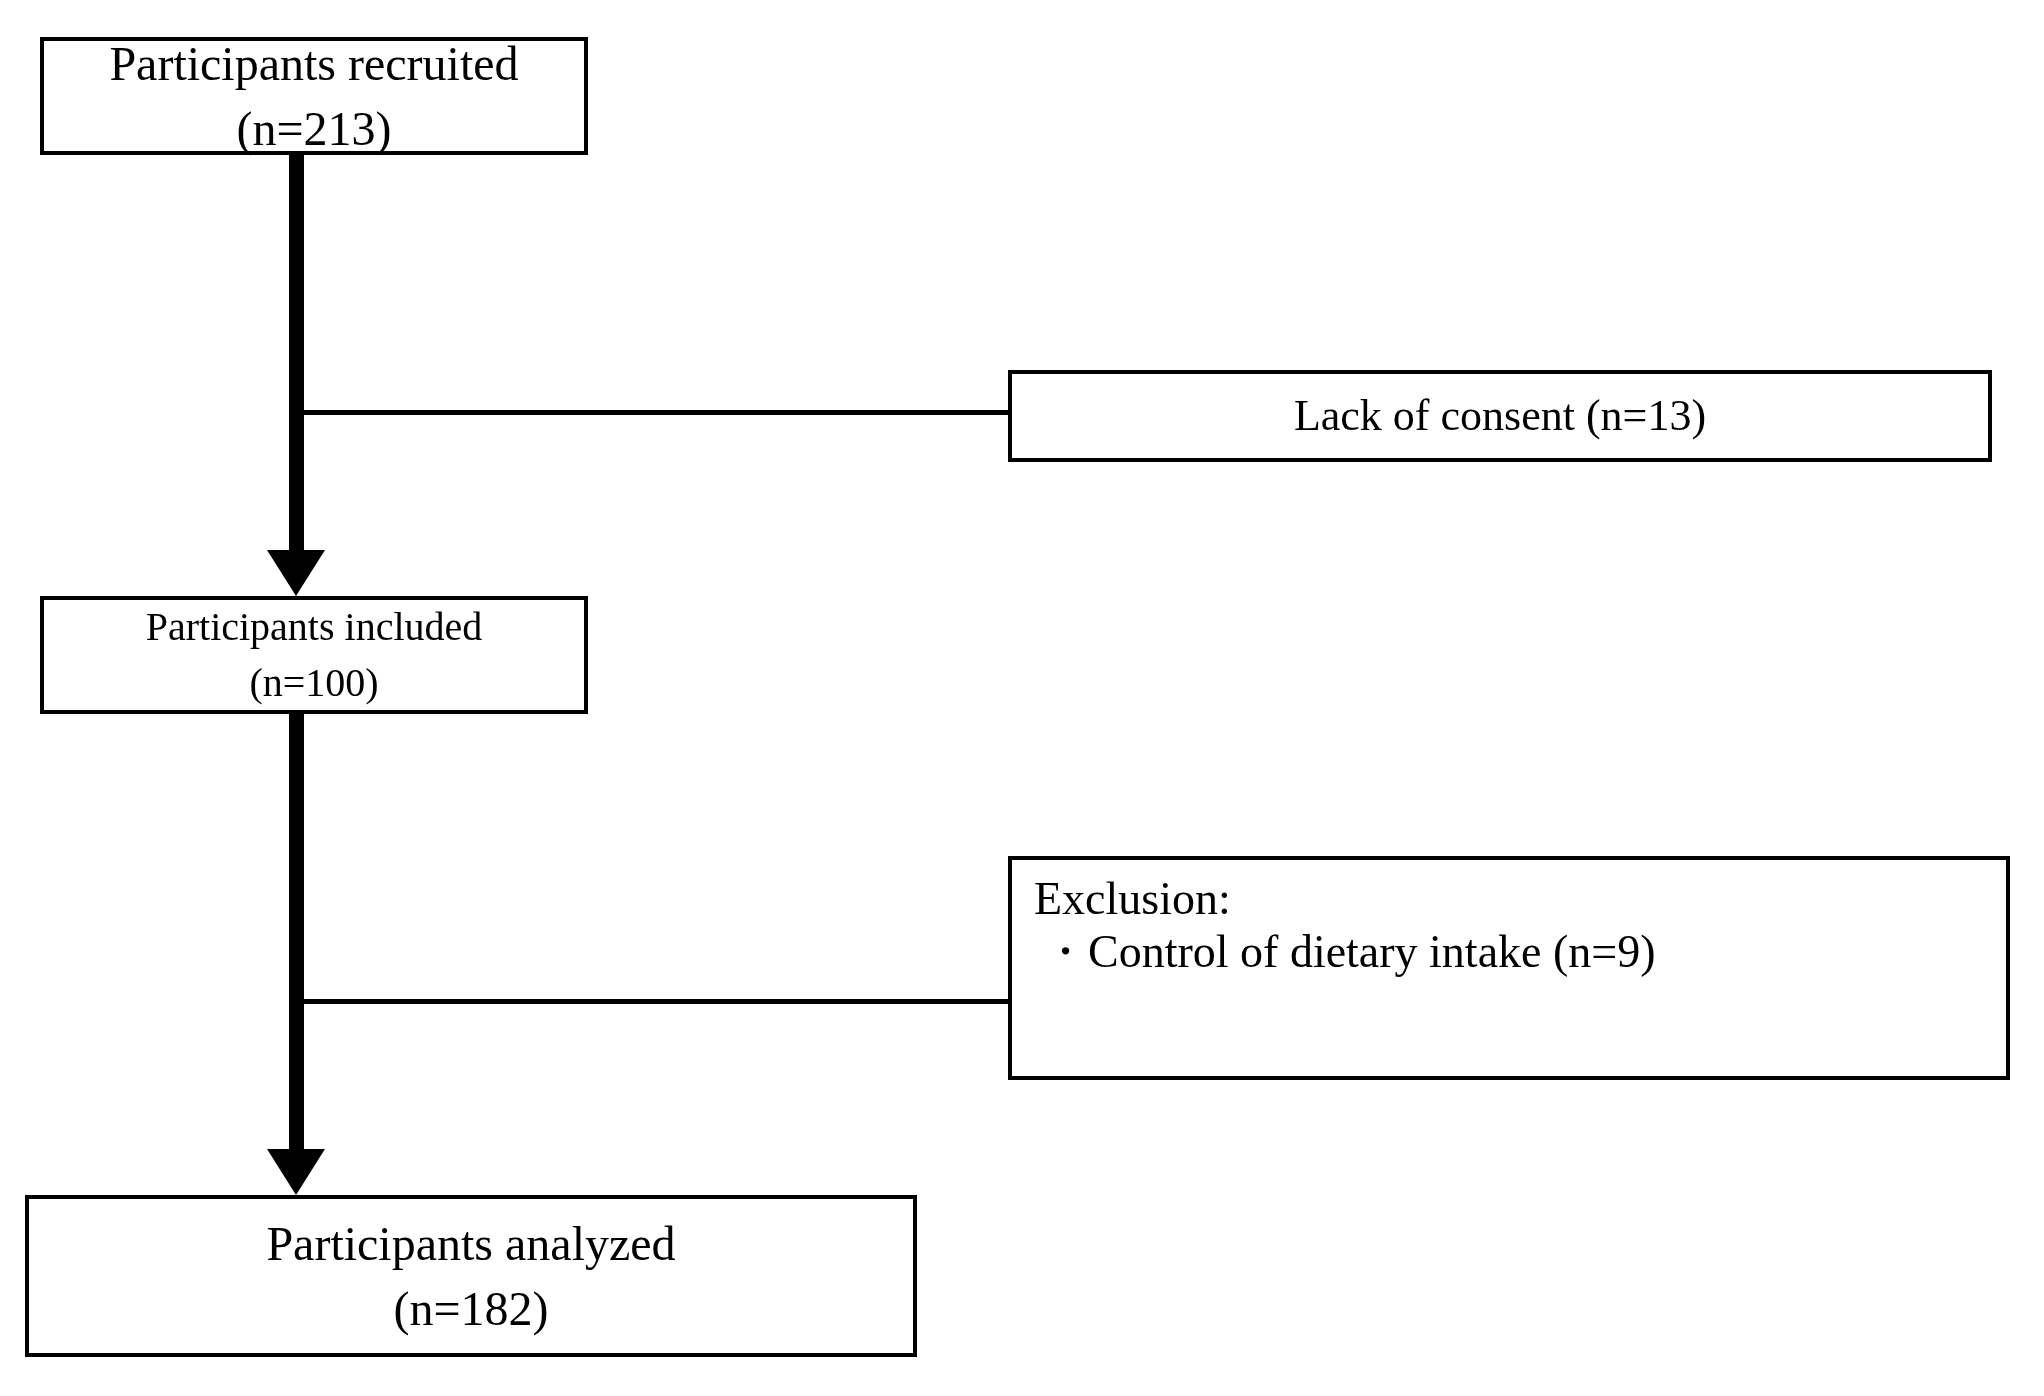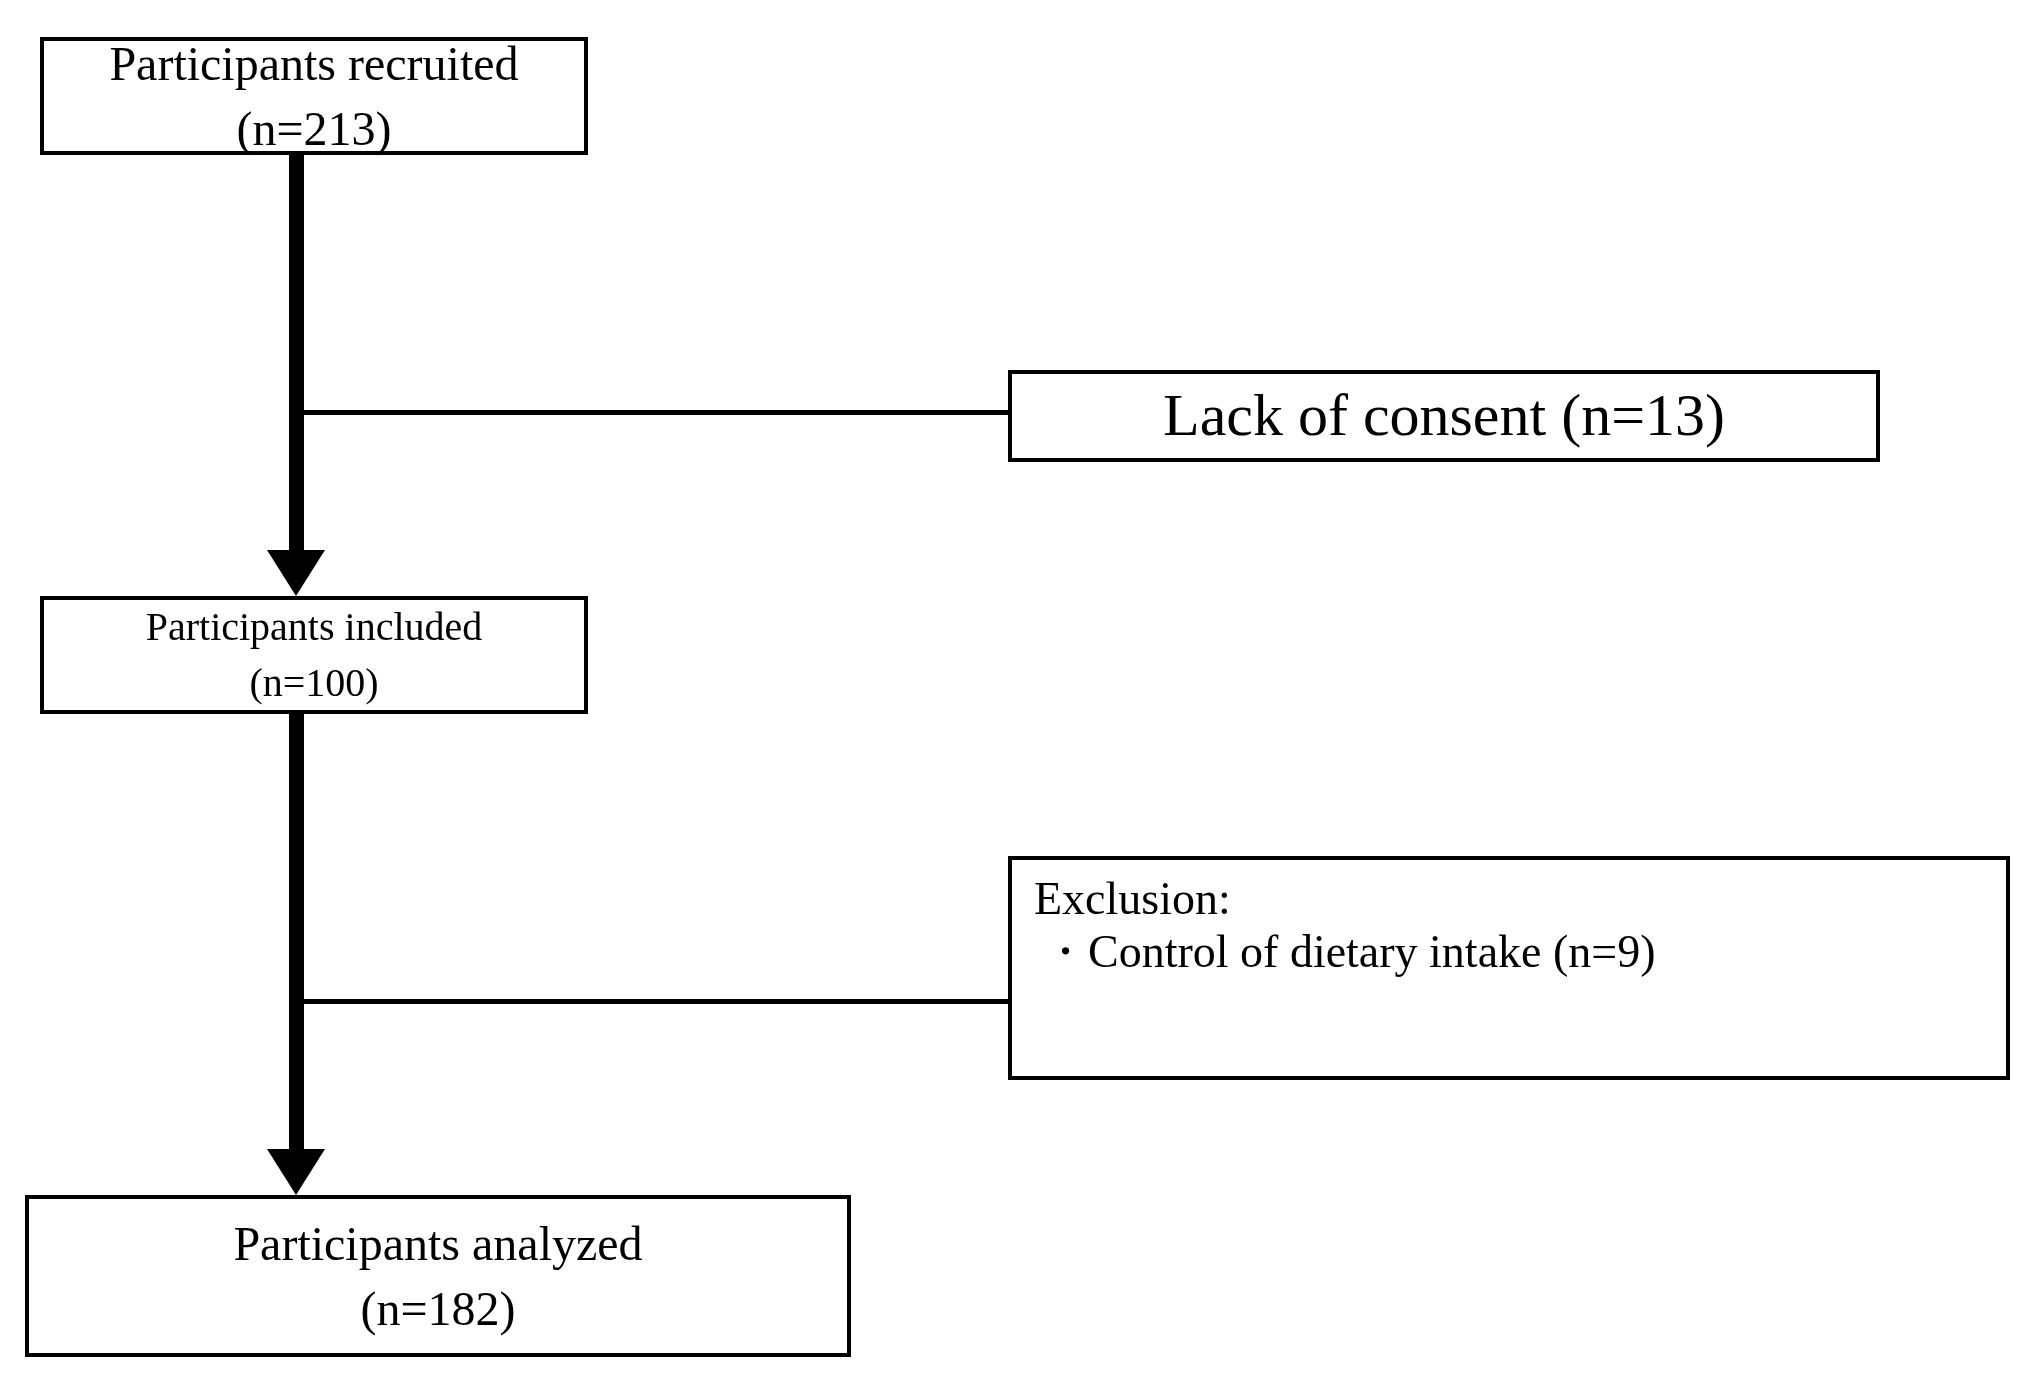--- a/index.html
+++ b/index.html
@@ -71,37 +71,37 @@
   <div class="node-box centered" style="left:40px; top:37px; width:548px; height:118px; font-size:48px;">
     <span class="line">Participants recruited</span>
     <span class="line">(n=213)</span>
   </div>
 
   <div class="vline" style="left:289px; top:155px; width:15px; height:397px;"></div>
   <div class="arrowhead" style="left:267px; top:550px;"></div>
 
   <div class="hline" style="left:296px; top:410px; width:714px; height:5px;"></div>
 
-  <div class="node-box centered" style="left:1008px; top:370px; width:872px; height:92px; font-size:60px;">
+  <div class="node-box centered" style="left:1008px; top:370px; width:984px; height:92px; font-size:44px;">
     <span class="line">Lack of consent (n=13)</span>
   </div>
 
   <div class="node-box centered" style="left:40px; top:596px; width:548px; height:118px; font-size:40px;">
     <span class="line">Participants included</span>
     <span class="line">(n=100)</span>
   </div>
 
   <div class="vline" style="left:289px; top:714px; width:15px; height:437px;"></div>
   <div class="arrowhead" style="left:267px; top:1149px;"></div>
 
   <div class="hline" style="left:296px; top:999px; width:714px; height:5px;"></div>
 
   <div class="node-box listbox" style="left:1008px; top:856px; width:1002px; height:224px; font-size:46px; padding-top:12px;">
     <span class="line">Exclusion:</span>
     <span class="line bullet-line">・Control of dietary intake (n=9)</span>
   </div>
 
-  <div class="node-box centered" style="left:25px; top:1195px; width:826px; height:162px; font-size:48px;">
+  <div class="node-box centered" style="left:25px; top:1195px; width:892px; height:162px; font-size:48px;">
     <span class="line">Participants analyzed</span>
     <span class="line">(n=182)</span>
   </div>
 
 </div>
 
 </body></html>

